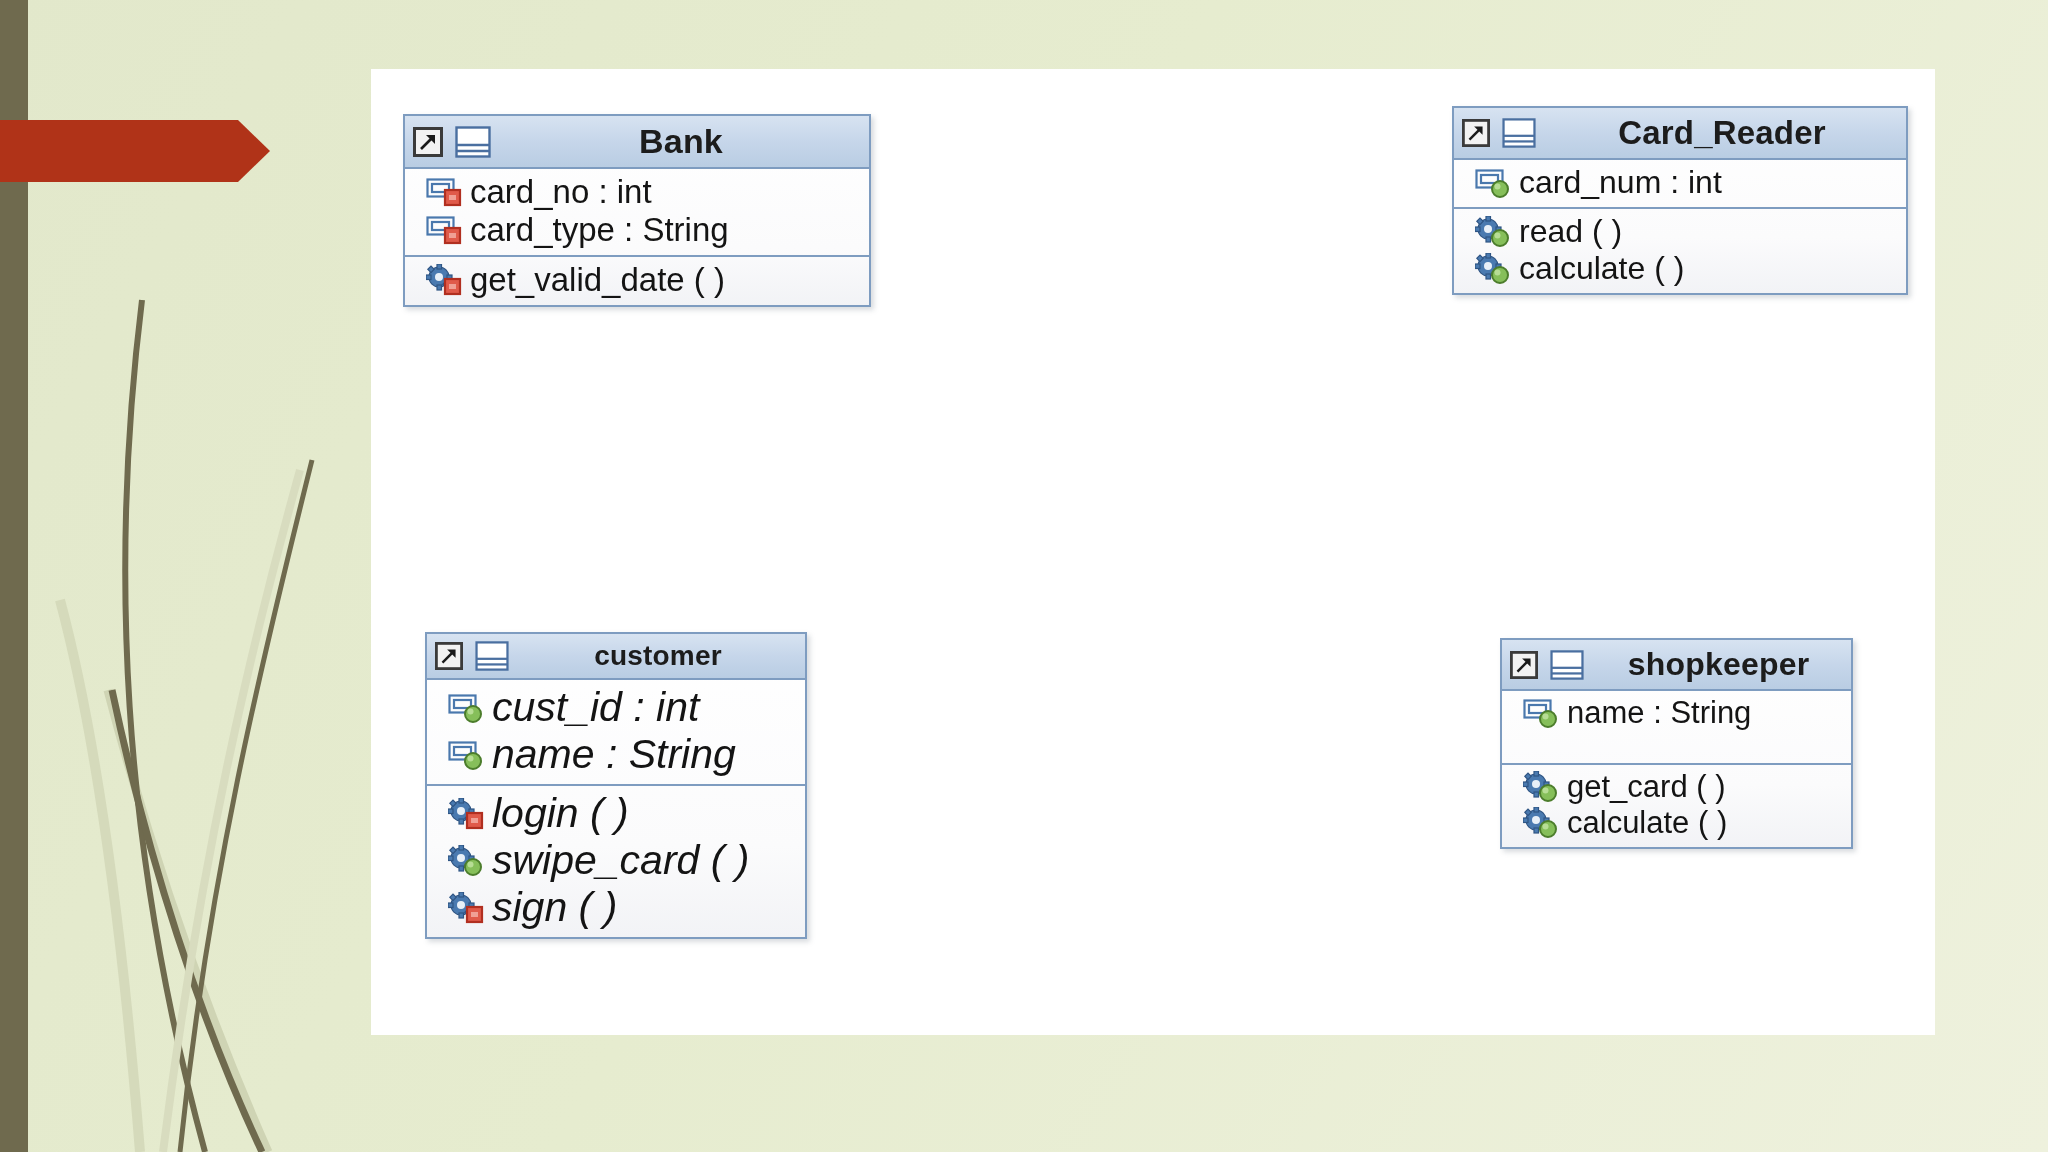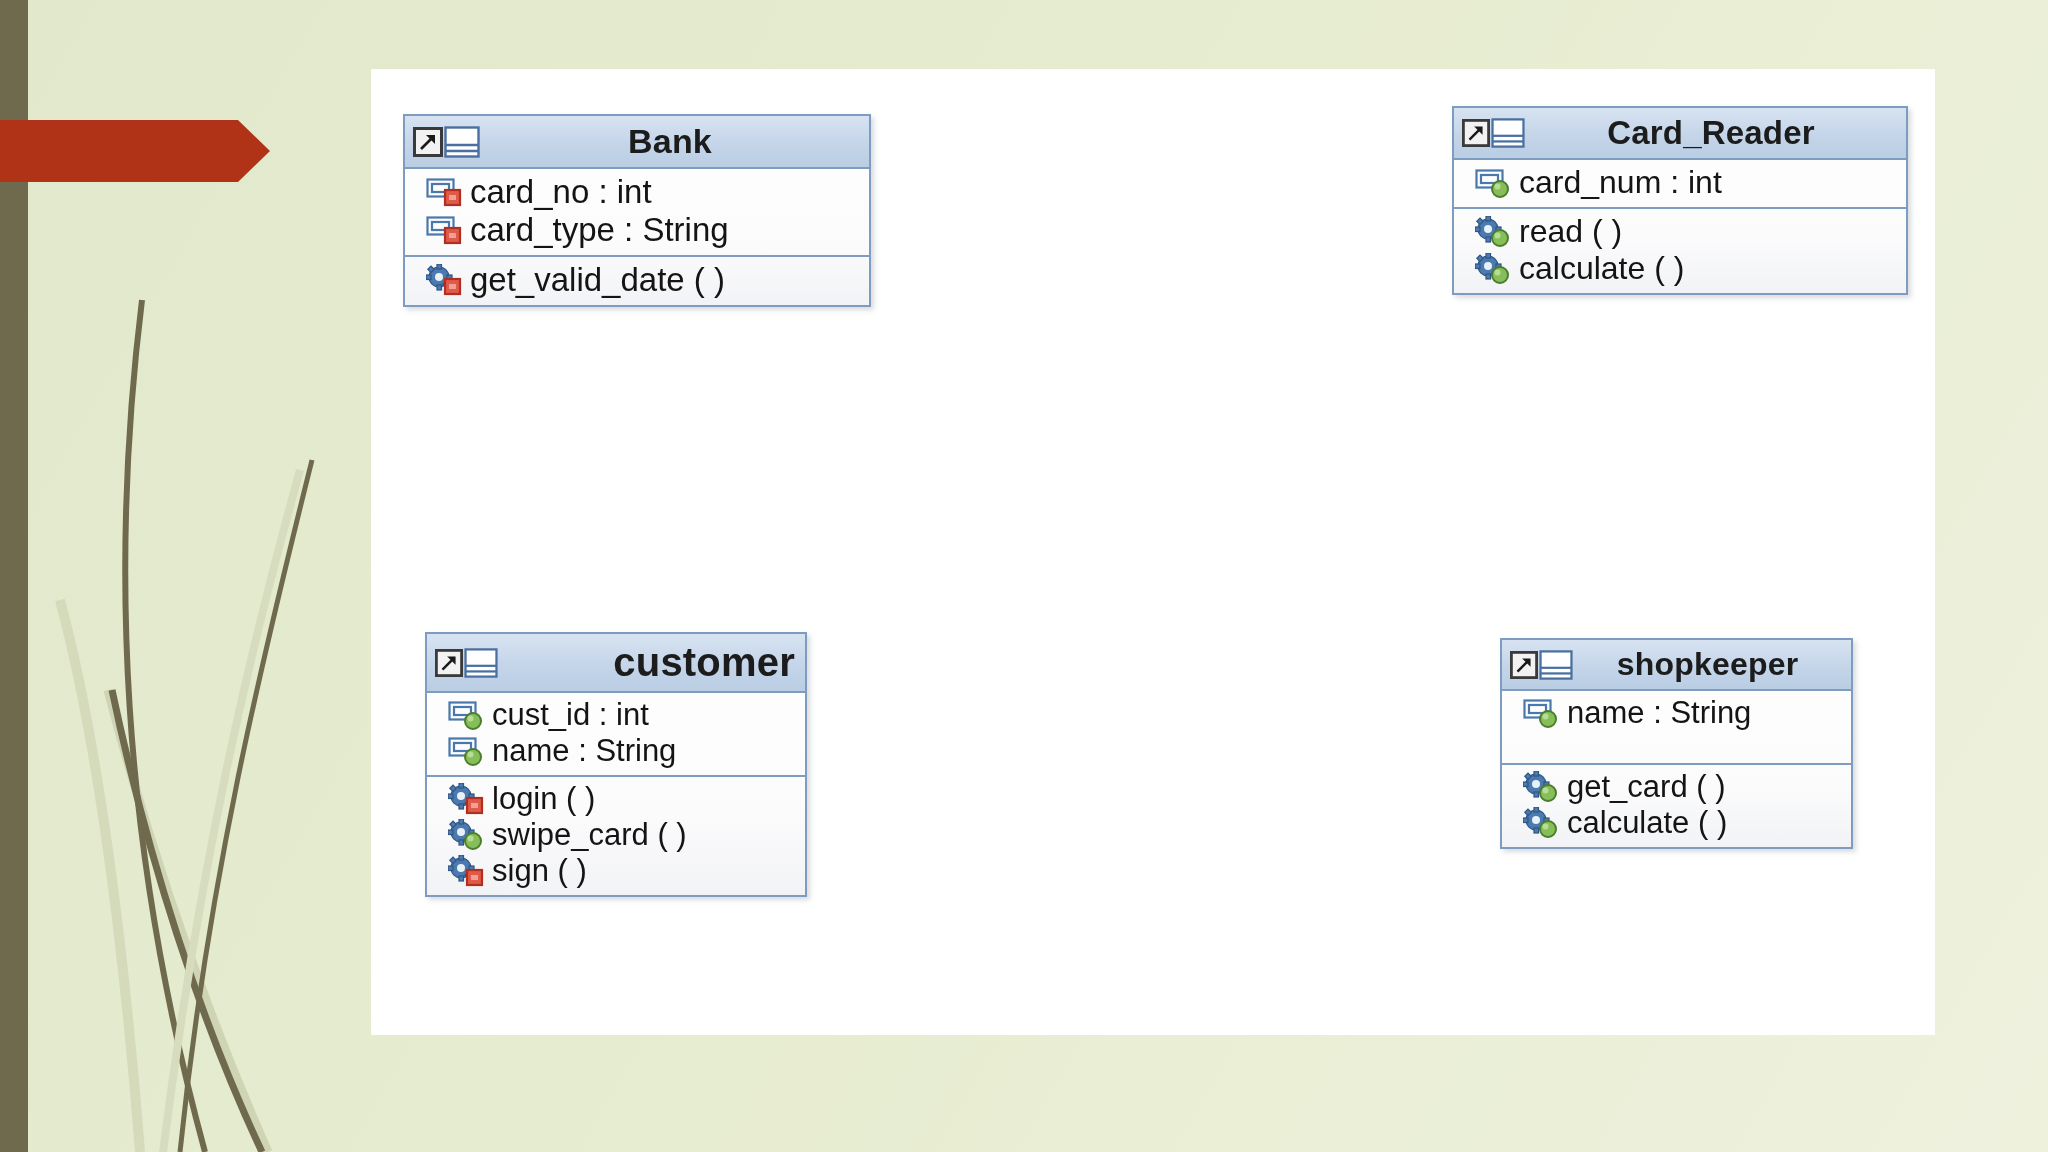--- a/index.html
+++ b/index.html
@@ -53,21 +53,21 @@
   .uml-class {
     position: absolute;
     border: 2px solid #7e9cc0;
     background: linear-gradient(180deg, #ffffff 0%, #fbfbfc 70%, #f2f3f6 100%);
     box-shadow: 3px 3px 5px rgba(120,130,140,0.28);
     box-sizing: border-box;
   }
   .uml-header {
     display: flex;
     align-items: center;
-    gap: 1px;
+    gap: 12px;
     padding: 6px 10px 6px 8px;
     background: linear-gradient(180deg, #d7e3f1 0%, #c6d6ea 50%, #b9cde3 100%);
     border-bottom: 2px solid #7e9cc0;
   }
   .uml-title {
     flex: 1;
     text-align: center;
     font-weight: bold;
     color: #1c1c1c;
     letter-spacing: 0.2px;
@@ -96,22 +96,22 @@
   
   .box-bank   { left: 403px; top: 114px;  width: 468px; }
   .box-bank   .uml-title { font-size: 34px; }
   .box-bank   .uml-row-label { font-size: 33px; }
 
   .box-reader { left: 1452px; top: 106px;  width: 456px; }
   .box-reader .uml-title { font-size: 33px; }
   .box-reader .uml-row-label { font-size: 32px; }
 
   .box-customer { left: 425px; top: 632px; width: 382px; }
-  .box-customer .uml-title { font-size: 40px; text-align: right; }
-  .box-customer .uml-row-label { font-size: 31px; }
+  .box-customer .uml-title { font-size: 28px; }
+  .box-customer .uml-row-label { font-size: 41px; font-style: italic; }
 
   .box-shopkeeper { left: 1500px; top: 638px; width: 353px; }
   .box-shopkeeper .uml-title { font-size: 32px; }
   .box-shopkeeper .uml-row-label { font-size: 31px; }
 </style>
 </head>
 <body>
 
 <div id="slide">
 

